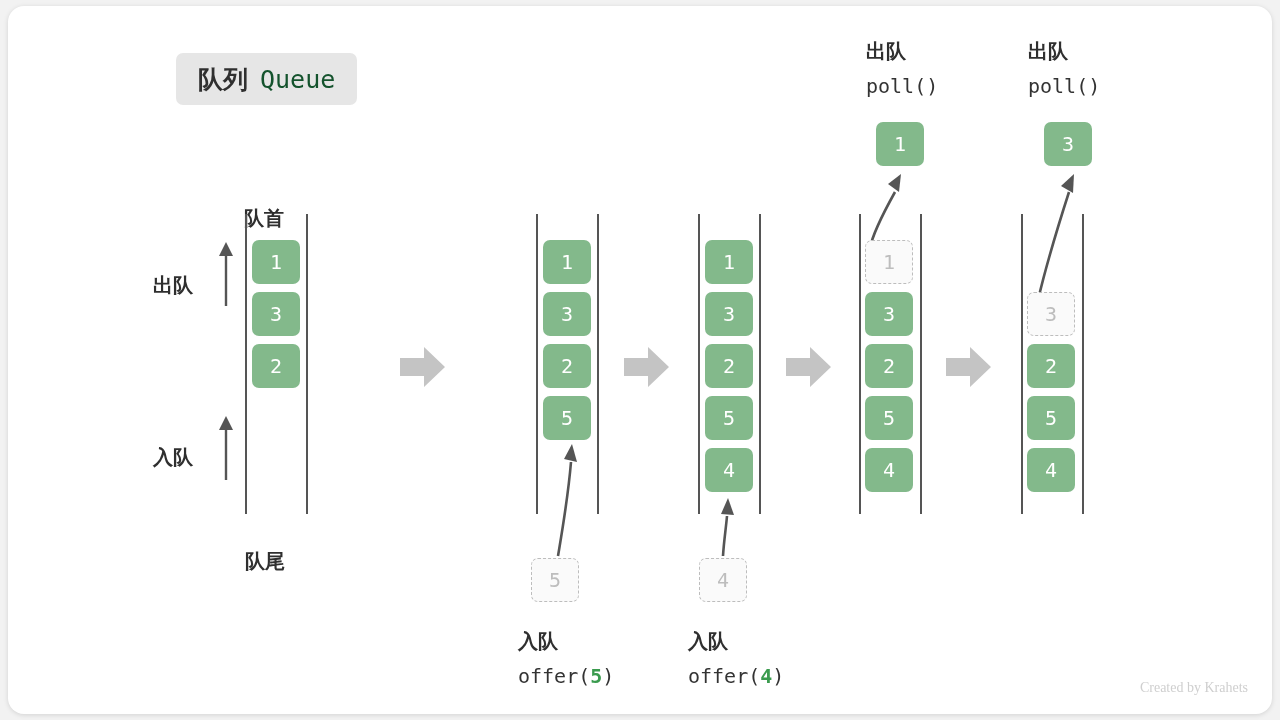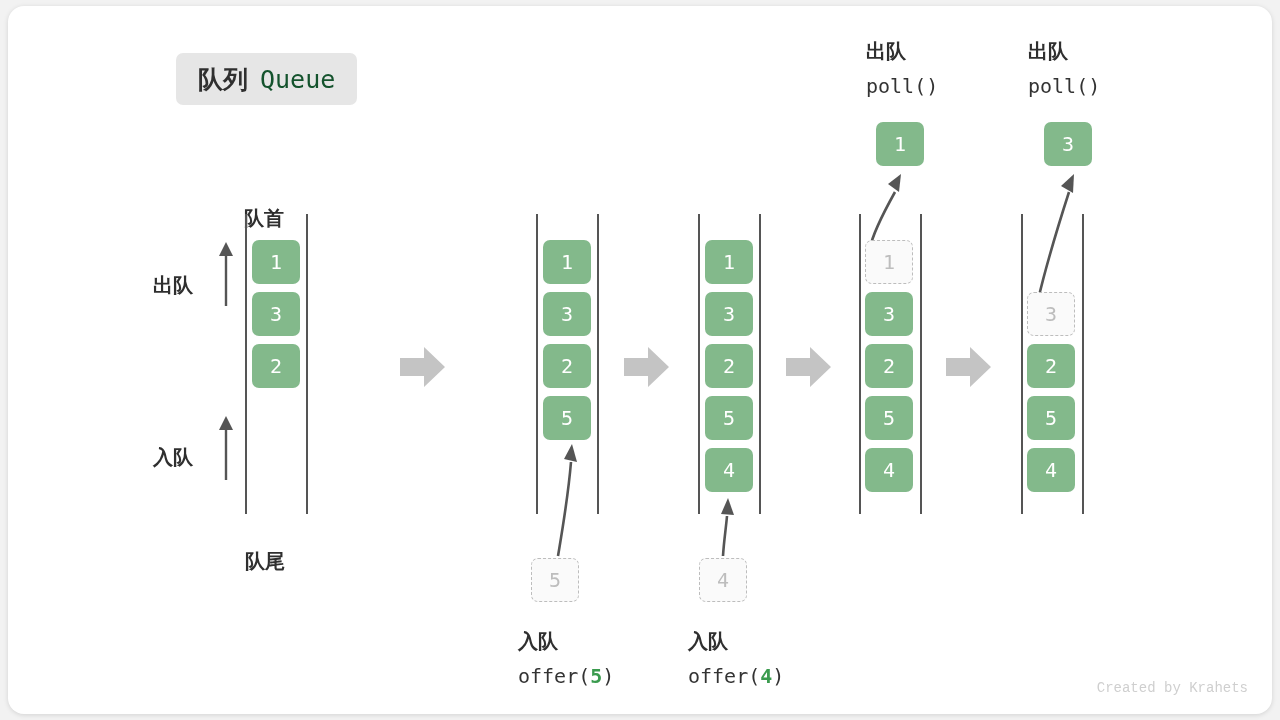--- a/index.html
+++ b/index.html
@@ -72,21 +72,21 @@
     white-space:nowrap;line-height:35px;
   }
   .caption .cn{
     font-family:"Liberation Sans", sans-serif;
     font-weight:bold;font-size:20px;color:#2f2f2f;
   }
   .caption .num{color:#3a9b4e;font-weight:bold;}
 
   #footer{
     right:24px;bottom:18px;
-    font-family:Liberation Mono, monospace;
+    font-family:Liberation Serif, serif;
     font-size:14px;color:#cfcfcf;
     white-space:nowrap;
   }
   svg{overflow:visible;}
 </style>
 </head>
 <body>
 
 <div id="card" class="abs">
 

